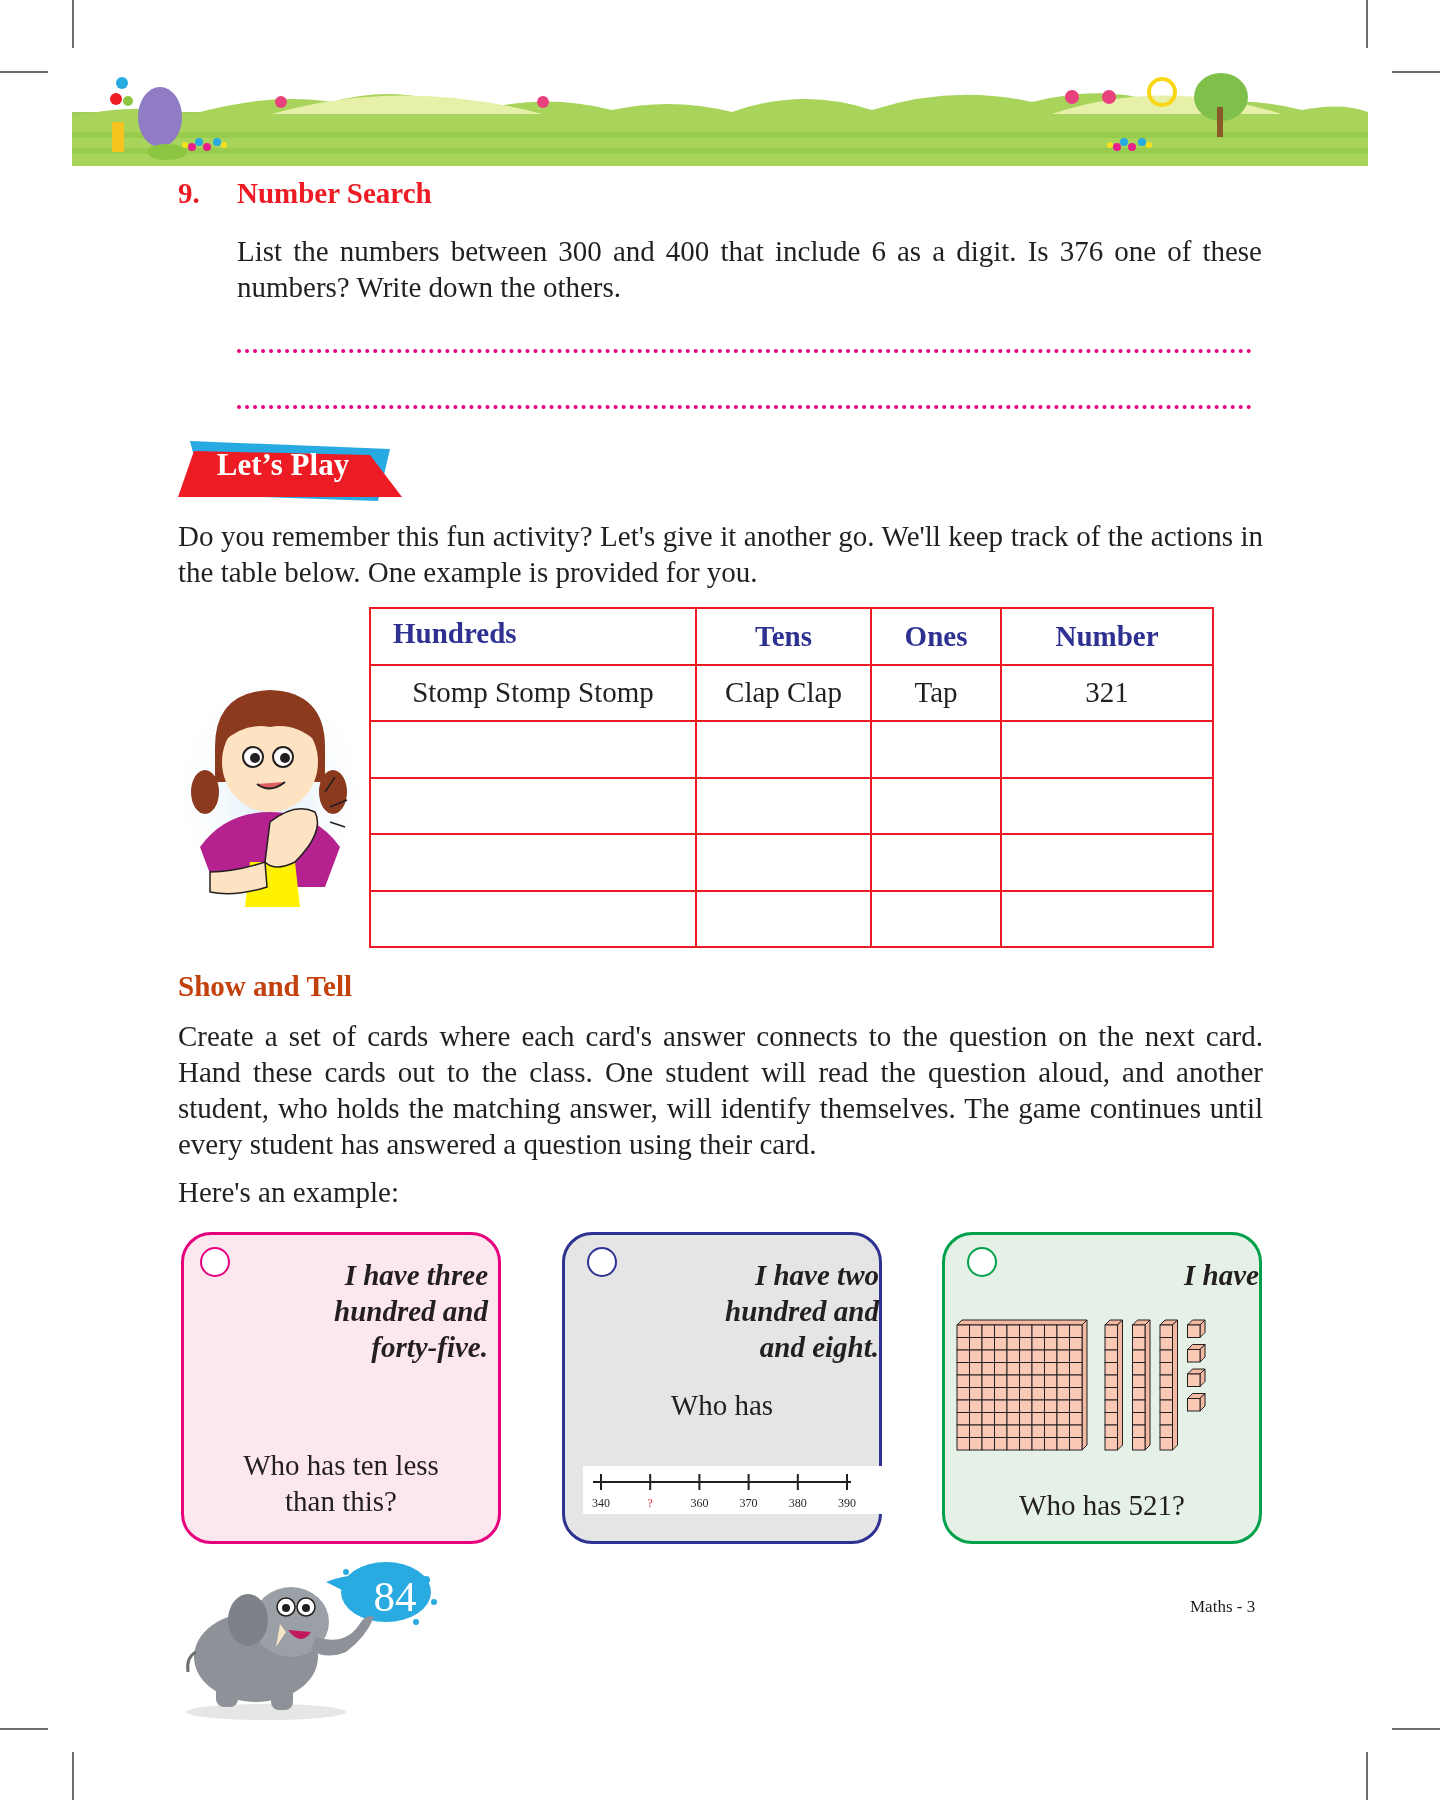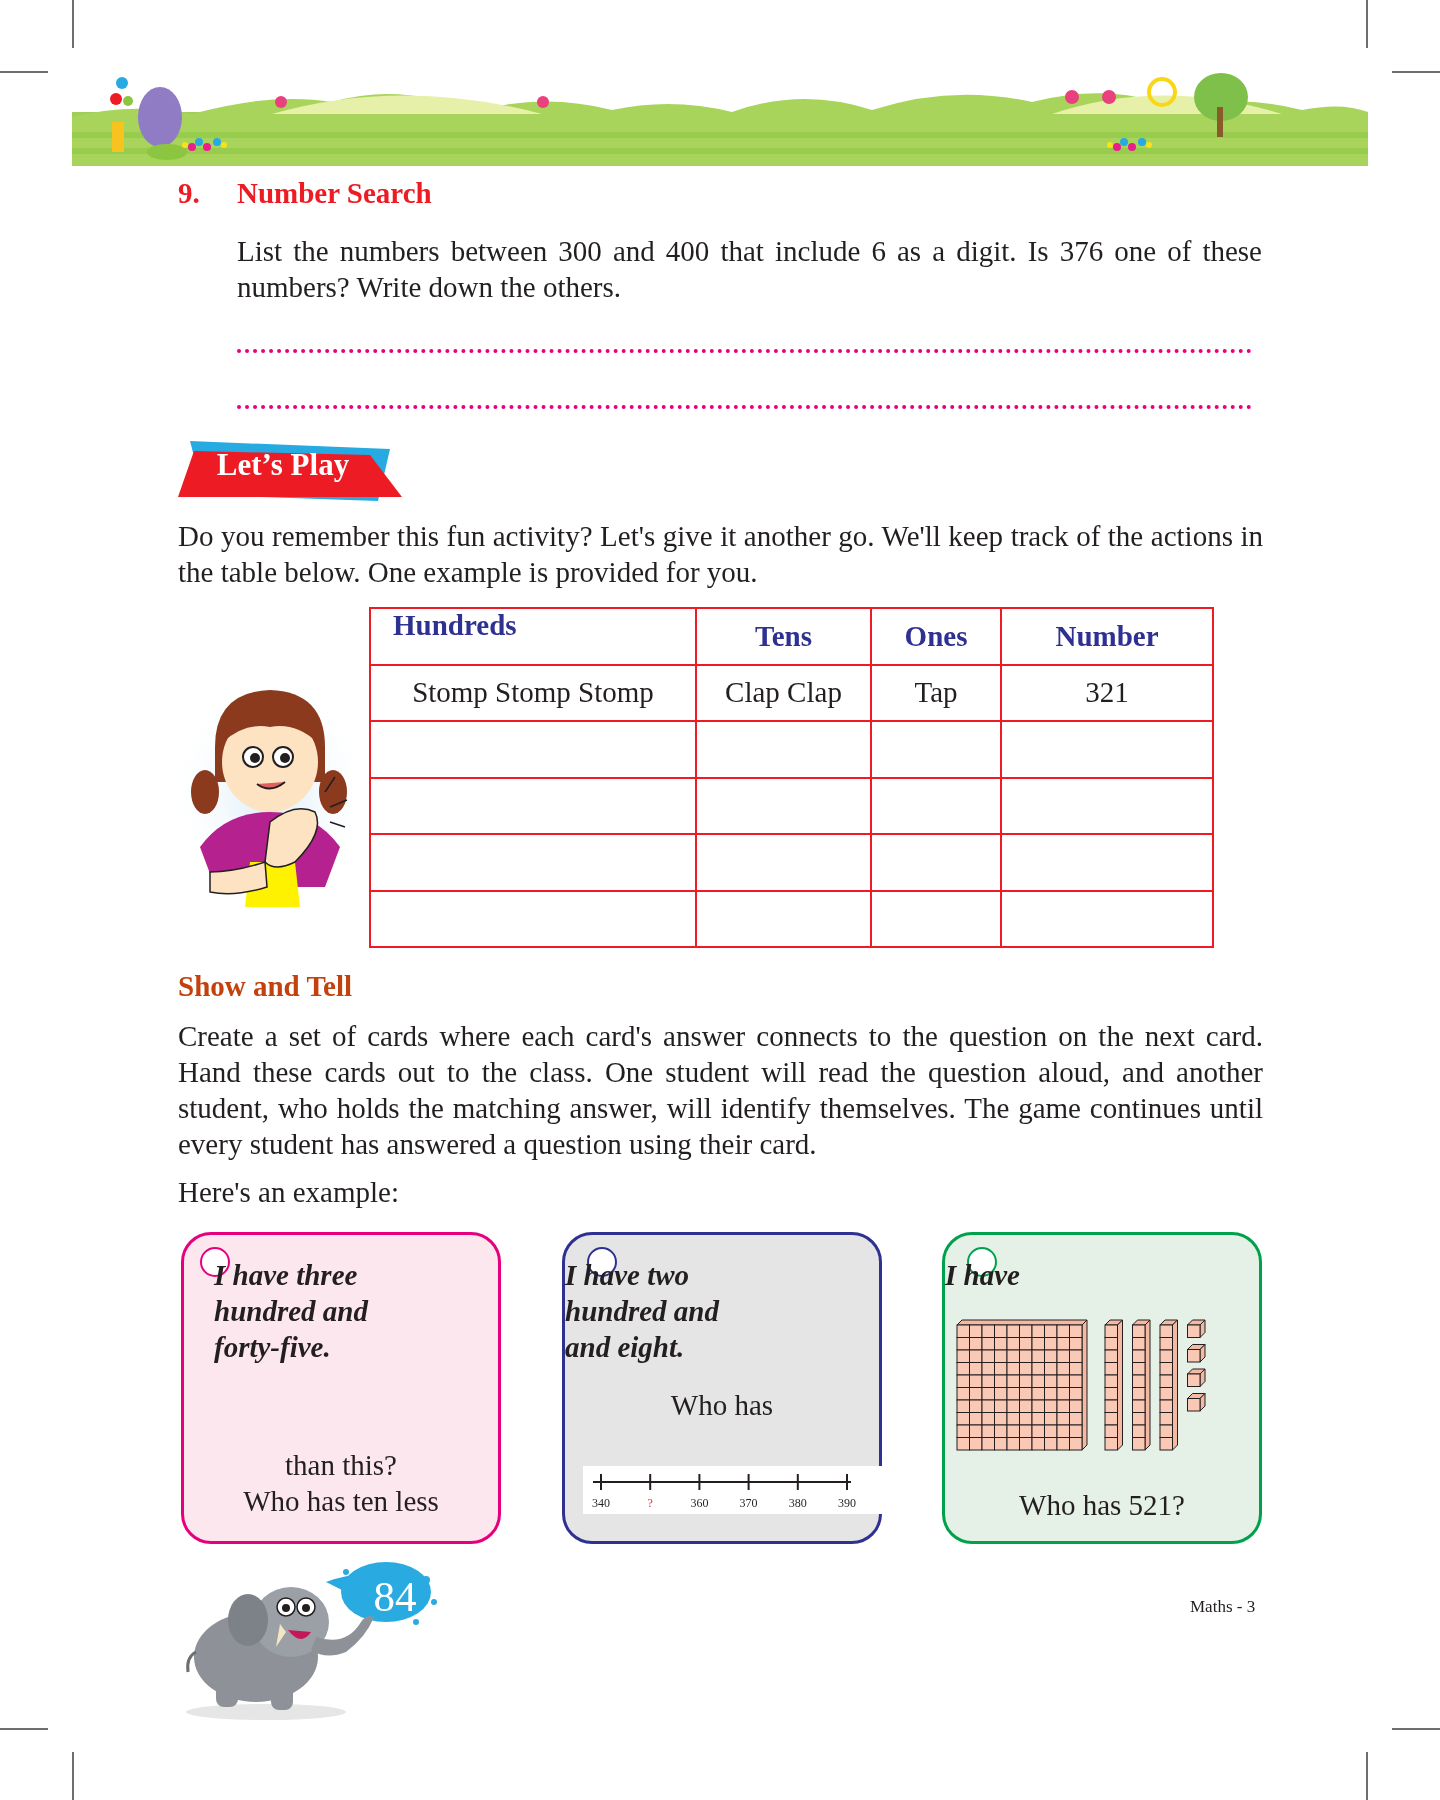--- a/index.html
+++ b/index.html
@@ -24,42 +24,42 @@
   .badge svg { position: absolute; left: 0; top: 0; }
   .badge-text { position: absolute; left: 0; top: 6px; width: 210px; text-align: center; font-size: 31px; font-weight: bold; color: #ffffff; }
 
   .intro { position: absolute; left: 178px; top: 518px; width: 1085px; font-size: 29px; line-height: 36px; text-align: justify; text-align-last: left; }
 
   
   .tbl { position: absolute; left: 369px; top: 607px; border-collapse: collapse; }
   .tbl td, .tbl th { border: 2.5px solid #ed1c24; height: 56.5px; font-size: 29px; font-weight: normal; }
   .tbl th { color: #2e3192; font-weight: bold; }
   .c1 { width: 326px; } .c2 { width: 175px; } .c3 { width: 130px; } .c4 { width: 212px; }
-  .tbl th.c1 { text-align: left; padding-left: 22px; vertical-align: top; }
+  .tbl th.c1 { text-align: left; padding-left: 22px; vertical-align: top; padding-top: 8px; }
   .tbl th.c2, .tbl th.c3, .tbl th.c4 { text-align: center; }
   .tbl td { text-align: center; }
 
   
   .girl { position: absolute; left: 175px; top: 672px; width: 190px; height: 235px; }
 
   
   .st-title { position: absolute; left: 178px; top: 970px; font-size: 29px; font-weight: bold; color: #c2410c; }
   .st-body { position: absolute; left: 178px; top: 1018px; width: 1085px; font-size: 29px; line-height: 36px; text-align: justify; text-align-last: left; }
   .st-example { position: absolute; left: 178px; top: 1176px; font-size: 29px; }
 
   
   .card { position: absolute; top: 1232px; width: 320px; height: 312px; border: 3px solid; border-radius: 30px; }
   .card-1 { left: 181px; background: #fde7ef; border-color: #e6007e; }
   .card-2 { left: 562px; background: #e5e5e5; border-color: #2e3192; }
   .card-3 { left: 942px; background: #e5f0e6; border-color: #00a14b; }
   .hole { position: absolute; left: 16px; top: 12px; width: 30px; height: 30px; border-radius: 50%; background: #ffffff; border: 2.5px solid; }
   .card-1 .hole { border-color: #e6007e; }
   .card-2 .hole { border-color: #2e3192; left: 22px; }
   .card-3 .hole { border-color: #00a14b; left: 22px; }
-  .card-head { position: absolute; left: 0; right: 0; top: 22px; text-align: left; font-size: 29px; line-height: 36px; font-weight: bold; font-style: italic; }
+  .card-head { position: absolute; left: 0; right: 0; top: 22px; text-align: right; font-size: 29px; line-height: 36px; font-weight: bold; font-style: italic; }
   .card-q { position: absolute; left: 0; right: 0; text-align: center; font-size: 29px; line-height: 36px; }
   .card-1 .card-q { top: 212px; }
   .card-2 .card-q { top: 152px; }
   .card-3 .card-q { top: 252px; }
   .card-1 .card-head { left: 30px; right: 10px; }
 
   .numline { position: absolute; left: 18px; top: 231px; width: 326px; height: 48px; background: #ffffff; }
   .numline svg { display: block; }
 
   .blocks { position: absolute; left: 10px; top: 80px; width: 295px; height: 150px; }
@@ -230,22 +230,22 @@
 <div class="st-example">Here's an example:</div>
 
 <div class="card card-1">
   <div class="hole"></div>
   <div class="card-head">
     <div>I have three</div>
     <div>hundred and</div>
     <div>forty-five.</div>
   </div>
   <div class="card-q">
+    <div>Who has ten less</div>
     <div>than this?</div>
-    <div>Who has ten less</div>
   </div>
 </div>
 
 <div class="card card-2">
   <div class="hole"></div>
   <div class="card-head">
     <div>I have two</div>
     <div>hundred and</div>
     <div>and eight.</div>
   </div>

